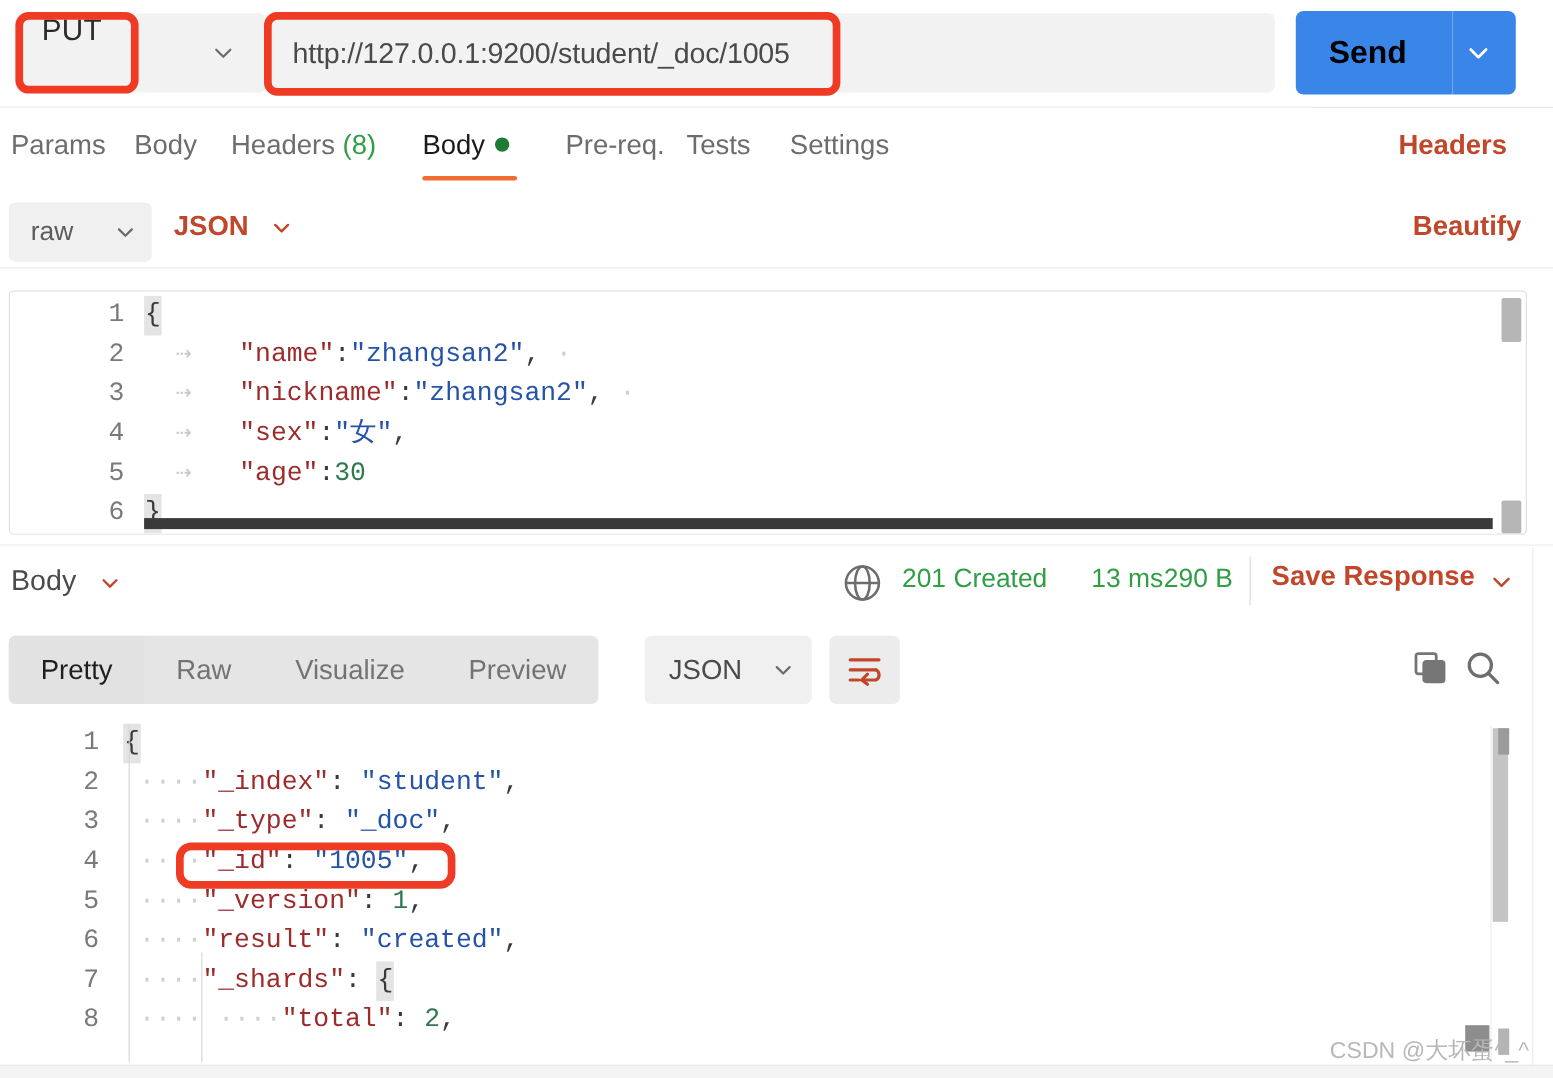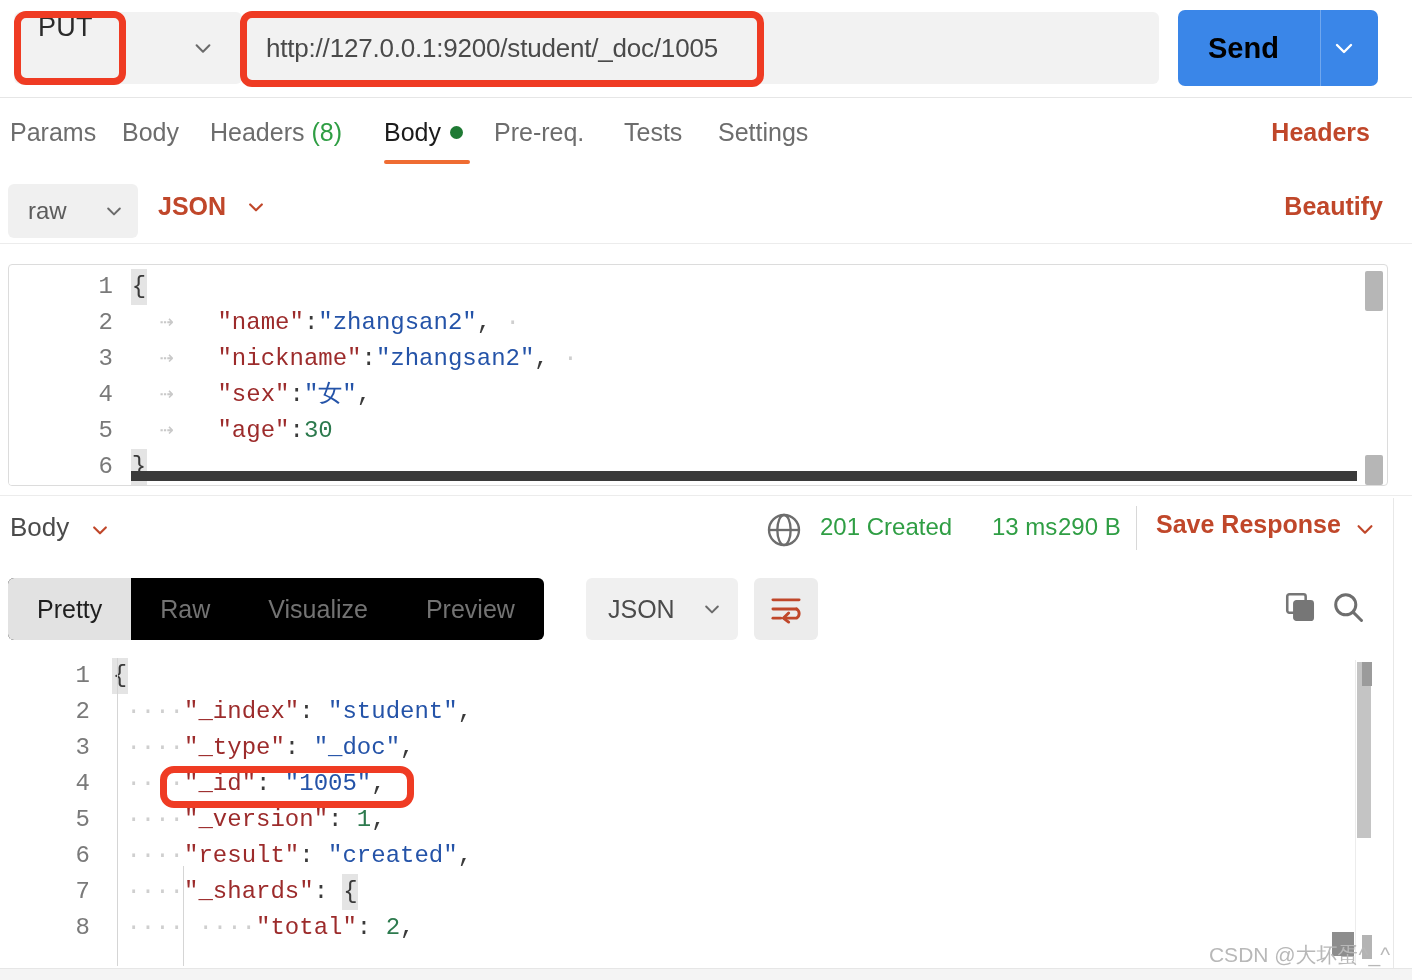--- a/index.html
+++ b/index.html
@@ -240,21 +240,21 @@
     width: 22px; height: 22px; color: #c0472a;
   }
 
   
   .resp-tabs-row {
     position: absolute; left: 0; top: 578px;
     width: 1412px; height: 66px;
   }
   .resp-tab-group {
     position: absolute; left: 8px; top: 0;
-    height: 62px; background: #000000;
+    height: 62px; background: #e5e5e5;
     border-radius: 6px; display: flex; align-items: center;
   }
   .resp-tab {
     height: 62px; display: flex; align-items: center;
     padding: 0 29px; font-size: 25px; color: #737373;
   }
   .resp-tab.active {
     background: #e2e2e2; color: #1f1f1f;
     border-radius: 6px 0 0 6px;
   }
@@ -386,21 +386,21 @@
           </svg>
       </span>
     </div>
   </div>
 
   <div class="req-tabs">
     <div class="req-tab" style="left:10px;"><span>Params</span></div>
     <div class="req-tab" style="left:122px;"><span>Body</span></div>
     <div class="req-tab" style="left:210px;"><span>Headers</span> <span class="cnt">(8)</span></div>
     <div class="req-tab active" style="left:384px;"><span>Body</span><span class="dot"></span></div>
-    <div class="req-tab" style="left:494px;text-align:right;"><span>Pre-req.</span></div>
+    <div class="req-tab" style="left:514px;text-align:right;"><span>Pre-req.</span></div>
     <div class="req-tab" style="left:624px;"><span>Tests</span></div>
     <div class="req-tab" style="left:718px;"><span>Settings</span></div>
     <div class="tab-underline" style="left:384px; top:62px; width:86px;"></div>
   </div>
 
   <div class="cookies-link">Headers</div>
 
   <div class="body-type-row">
     <div class="raw-pill">
       <span class="txt">raw</span>

